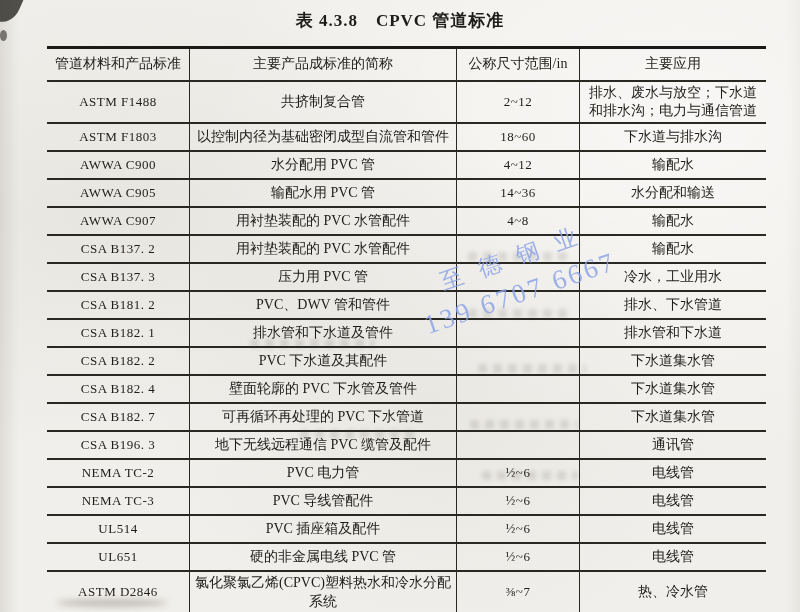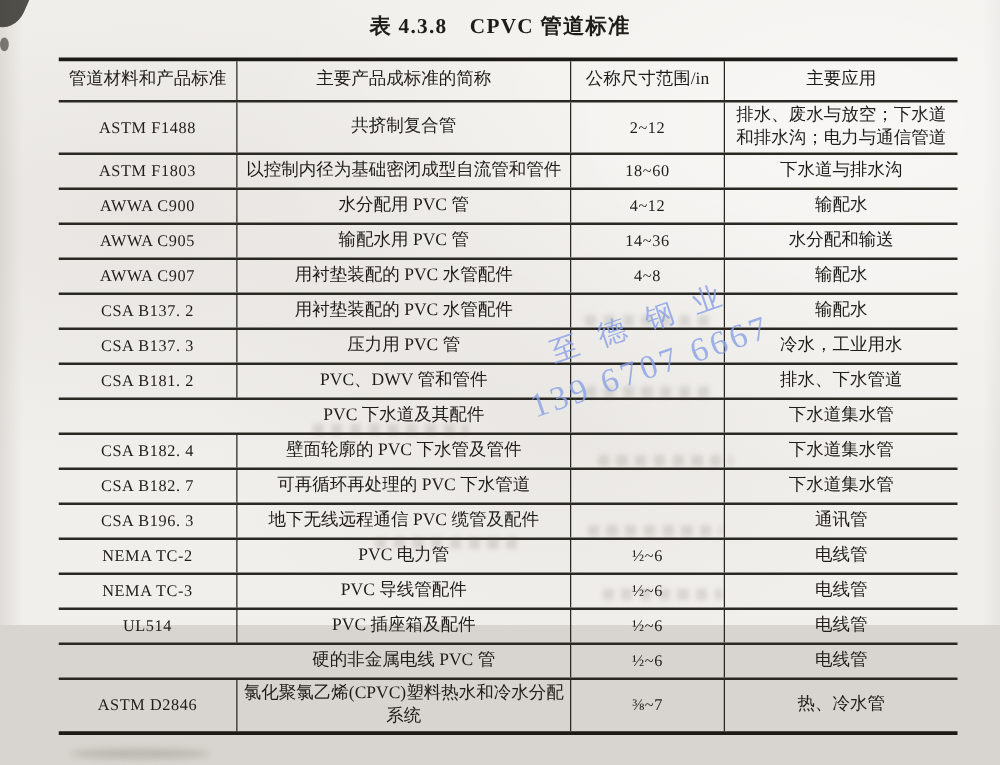--- a/index.html
+++ b/index.html
@@ -7,42 +7,42 @@
     --ink:#1f1d1a;
     --line:#2a2823;
   }
   html,body{margin:0;padding:0;}
   body{
     width:800px;height:612px;overflow:hidden;
     font-family:"Liberation Serif","DejaVu Serif",serif;
     background:#d8d5d0;
   }
   .page{
-    position:relative;width:800px;height:500px;
+    position:relative;width:800px;height:612px;
     background:
       radial-gradient(ellipse at 15% 35%, rgba(110,105,95,.07), transparent 42%),
       radial-gradient(ellipse at 55% 65%, rgba(110,105,95,.06), transparent 45%),
       radial-gradient(ellipse at 85% 20%, rgba(255,255,255,.5), transparent 50%),
       linear-gradient(90deg, rgba(90,85,78,.12), transparent 18px),
       linear-gradient(270deg, rgba(90,85,78,.07), transparent 14px),
       var(--paper);
     color:var(--ink);
   }
   .title{
     position:absolute;top:9px;left:0;width:100%;
     text-align:center;font-size:17px;font-weight:bold;letter-spacing:1px;
   }
   .table{
     position:absolute;left:47px;top:46px;width:719px;
     border-top:3px solid #1c1a16;
   }
   .trow{display:flex;border-bottom:2px solid var(--line);}
   .trow.head{min-height:31px;border-bottom:2px solid var(--line);}
   .trow.tall1{min-height:45px;}
-  .trow.body{min-height:26px;justify-content:flex-end;}
+  .trow.body{min-height:26px;}
   .trow.tall2{min-height:40px;}
   .trow.last{border-bottom:3px solid #1c1a16;}
   .cell{
     box-sizing:border-box;display:flex;align-items:center;justify-content:center;
     text-align:center;padding:2px 5px;font-size:14px;line-height:1.3;
   }
   .c0{width:143px;border-right:1.5px solid var(--line);}
   .c1{width:267px;border-right:1.5px solid var(--line);font-family:Liberation Serif, serif;}
   .c2{width:123px;border-right:1.5px solid var(--line);}
   .c3{width:186px;}
@@ -131,20 +131,27 @@
           <div class="cell c2 code"></div>
           <div class="cell c3">冷水，工业用水</div>
         </div>
         <div class="trow body">
           <div class="cell c0 code">CSA B181. 2</div>
           <div class="cell c1">PVC、DWV 管和管件</div>
           <div class="cell c2 code"></div>
           <div class="cell c3">排水、下水管道</div>
         </div>
         <div class="trow body">
+          <div class="cell c0 code">CSA B182. 1</div>
+          <div class="cell c1">排水管和下水道及管件</div>
+          <div class="cell c2 code"></div>
+          <div class="cell c3">排水管和下水道</div>
+        </div>
+        <div class="trow body">
+          <div class="cell c0 code">CSA B182. 2</div>
           <div class="cell c1">PVC 下水道及其配件</div>
           <div class="cell c2 code"></div>
           <div class="cell c3">下水道集水管</div>
         </div>
         <div class="trow body">
           <div class="cell c0 code">CSA B182. 4</div>
           <div class="cell c1">壁面轮廓的 PVC 下水管及管件</div>
           <div class="cell c2 code"></div>
           <div class="cell c3">下水道集水管</div>
         </div>
@@ -172,20 +179,21 @@
           <div class="cell c2 code">½~6</div>
           <div class="cell c3">电线管</div>
         </div>
         <div class="trow body">
           <div class="cell c0 code">UL514</div>
           <div class="cell c1">PVC 插座箱及配件</div>
           <div class="cell c2 code">½~6</div>
           <div class="cell c3">电线管</div>
         </div>
         <div class="trow body">
+          <div class="cell c0 code">UL651</div>
           <div class="cell c1">硬的非金属电线 PVC 管</div>
           <div class="cell c2 code">½~6</div>
           <div class="cell c3">电线管</div>
         </div>
         <div class="trow body tall2 last">
           <div class="cell c0 code">ASTM D2846</div>
           <div class="cell c1">氯化聚氯乙烯(CPVC)塑料热水和冷水分配系统</div>
           <div class="cell c2 code">⅜~7</div>
           <div class="cell c3">热、冷水管</div>
         </div>

